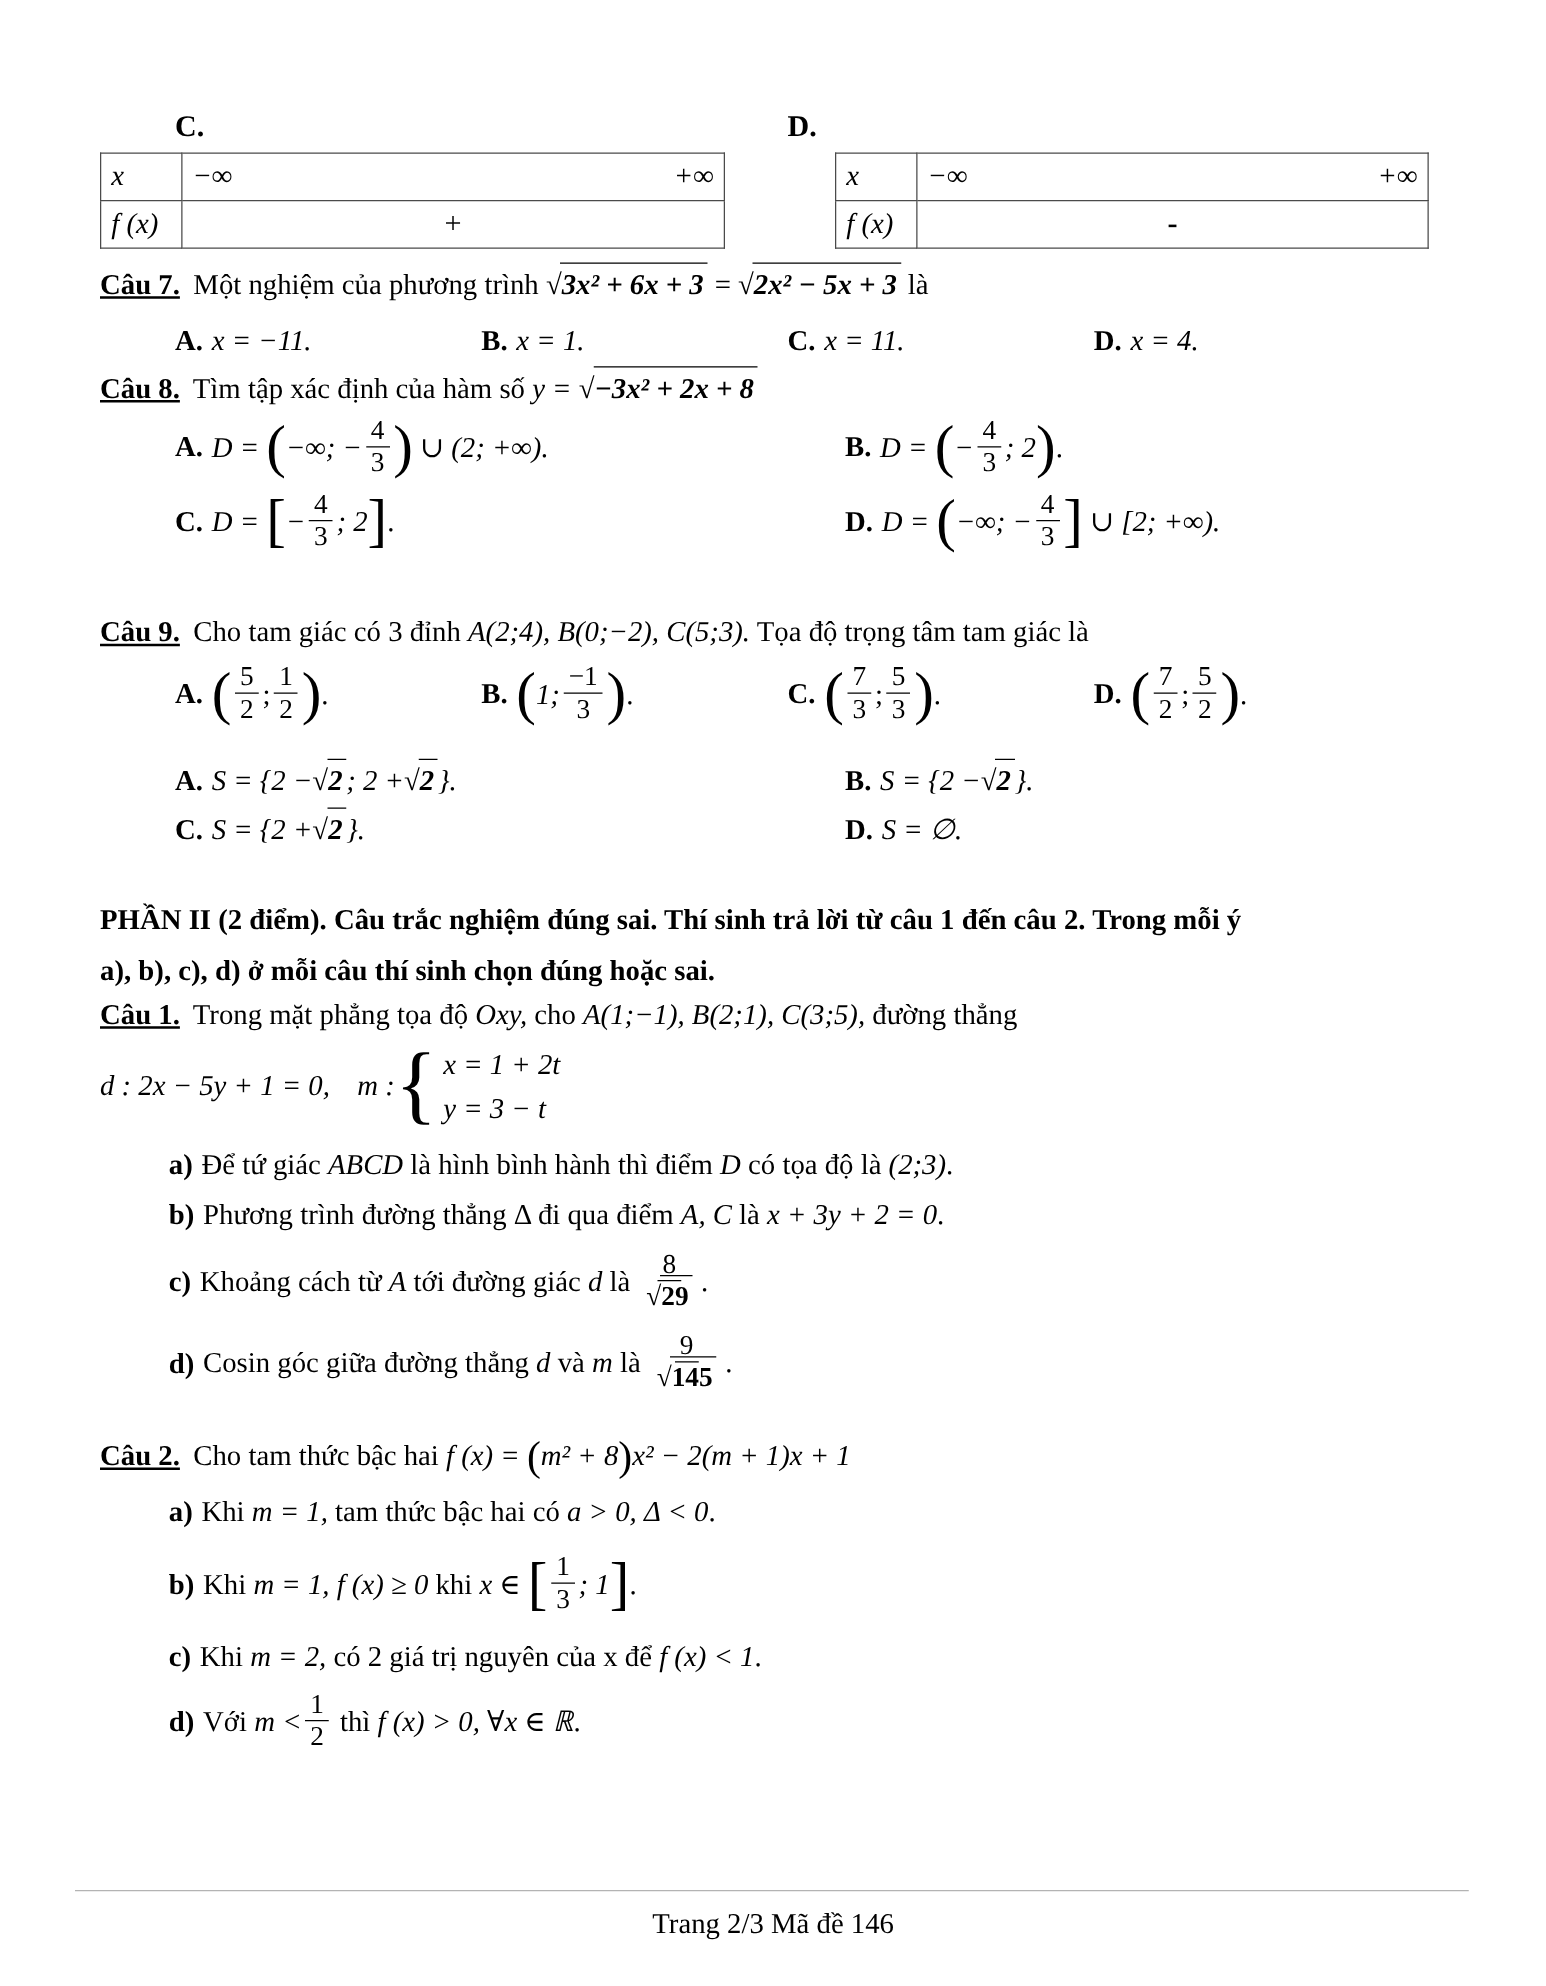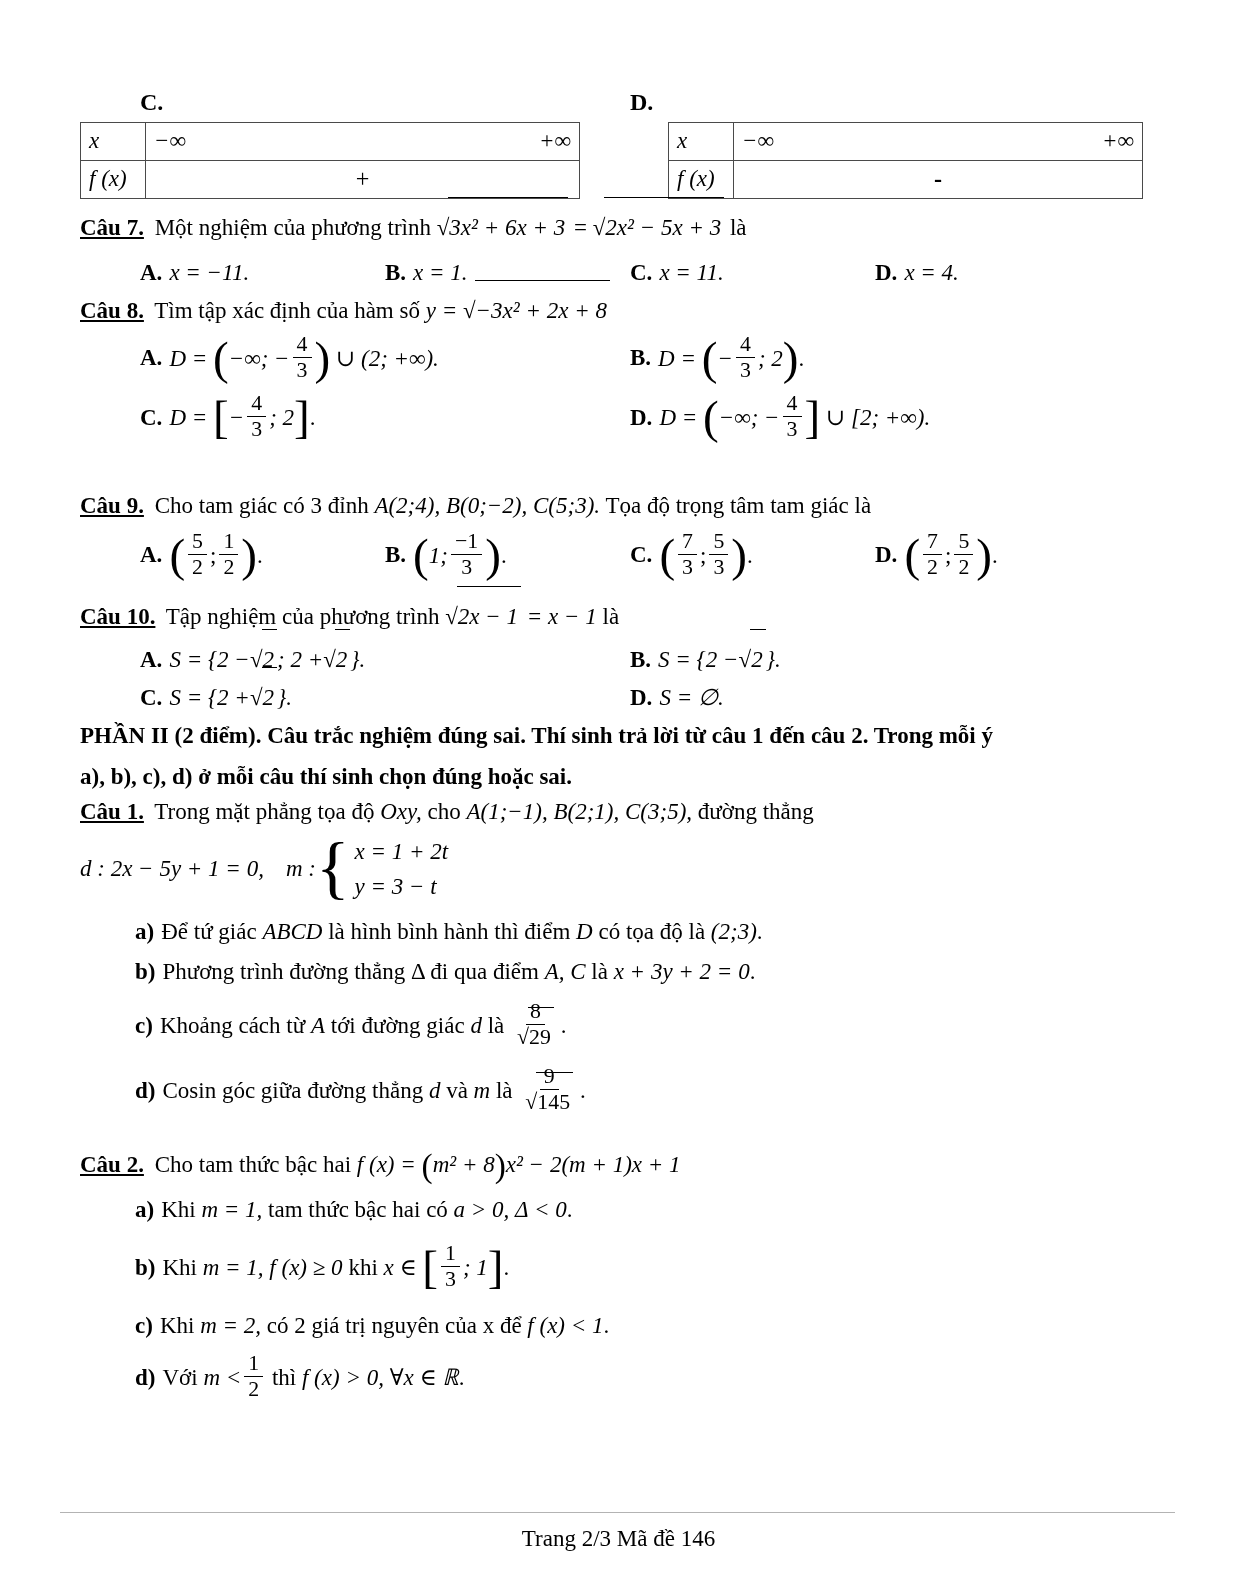--- a/index.html
+++ b/index.html
@@ -15,21 +15,21 @@
   .math,.i{font-style:italic;}
   .bold{font-weight:bold;}
   
   .frac{display:inline-flex;flex-direction:column;align-items:center;vertical-align:middle;
         line-height:1.15;font-size:0.95em;margin:0 3px;transform:translateY(-3px);}
   .frac .fn{padding:0 4px;border-bottom:1.5px solid #000;}
   .frac .fd{padding:0 4px;white-space:nowrap;}
   
   .sqrt{white-space:nowrap;}
   .rs{display:inline-block;margin-right:-1px;}
-  .rc{border-top:1.5px solid #000;padding:17px 3px 0 1px;}
+  .rc{border-top:1.5px solid #000;padding:4px 3px 0 1px;font-weight:bold;}
   
   .bp{font-size:2.05em;font-weight:400;vertical-align:middle;line-height:1;display:inline-block;transform:translateY(-2px);}
   .bp-sm{font-size:1.45em;vertical-align:middle;line-height:1;display:inline-block;transform:translateY(-1px);}
   .brace{font-size:3.05em;line-height:1;vertical-align:middle;display:inline-block;transform:translateY(-2px);}
   .sys{display:inline-block;vertical-align:middle;font-style:italic;line-height:1.55;margin-left:5px;}
   
   .tables-row{display:flex;align-items:flex-start;}
   .tgroup-c{width:500px;}
   .tgroup-d{margin-left:50px;}
   .tlabel{font-weight:bold;font-size:24px;margin-bottom:2px;}
@@ -40,21 +40,21 @@
   .td-val{font-style:normal;}
   .valflex{display:flex;justify-content:space-between;align-items:center;}
   .td-sign{text-align:center;font-size:1.05em;}
   .tbl-c .td-val{width:418px;}
   .tbl-d .td-val{width:392px;}
   .tbl-d{margin-left:38px;}
   
   .row4{display:flex;margin-left:60px;margin-top:10px;align-items:center;}
   .row4 .col{width:245px;}
   .row4 .col:last-child{width:auto;}
-  .row2{display:flex;margin-left:60px;align-items:flex-end;}
+  .row2{display:flex;margin-left:60px;align-items:flex-end;gap:46px;}
   .row2 .col{width:490px;}
   .row2 .col:last-child{width:auto;}
   .qline{white-space:nowrap;}
   .item{margin-left:55px;}
   .formula-row{display:flex;align-items:center;margin-top:4px;}
   .mgap{margin-left:22px;}
   .footer-rule{position:absolute;top:1512px;left:60px;width:1115px;border-top:1.5px solid #b3b3b3;}
   .footer{position:absolute;top:1522px;left:0;width:100%;text-align:center;}
 </style>
 </head>
@@ -201,27 +201,20 @@
           <span class="fd">2</span>
         </span><span>;</span><span class="frac">
           <span class="fn">5</span>
           <span class="fd">2</span>
         </span><span class="bp">)</span><span>.</span>
     </span>
   </div>
 </div>
 
 <div class="sec" style="top:600px;">
-  <div class="qline">
-    <span class="qlabel">Câu 10.</span>
-    <span>Tập nghiệm của phương trình</span>
-    <span class="math sqrt"><span class="rs">√</span><span class="rc">2x − 1</span></span>
-    <span class="math">= x − 1</span>
-    <span>là</span>
-  </div>
   <div class="row2" style="margin-top:8px;">
     <span class="col">
       <span class="okey">A.</span><span class="math">S = {2 −</span><span class="math sqrt"><span class="rs">√</span><span class="rc">2</span></span><span class="math">; 2 +</span><span class="math sqrt"><span class="rs">√</span><span class="rc">2</span></span><span class="math">}.</span>
     </span>
     <span class="col">
       <span class="okey">B.</span><span class="math">S = {2 −</span><span class="math sqrt"><span class="rs">√</span><span class="rc">2</span></span><span class="math">}.</span>
     </span>
   </div>
   <div class="row2" style="margin-top:4px;">
     <span class="col">

